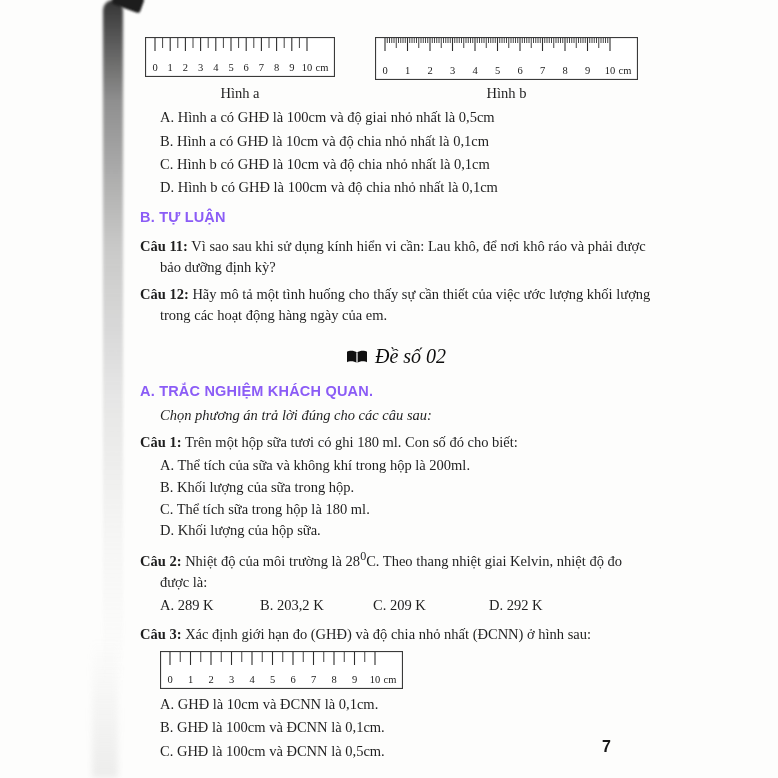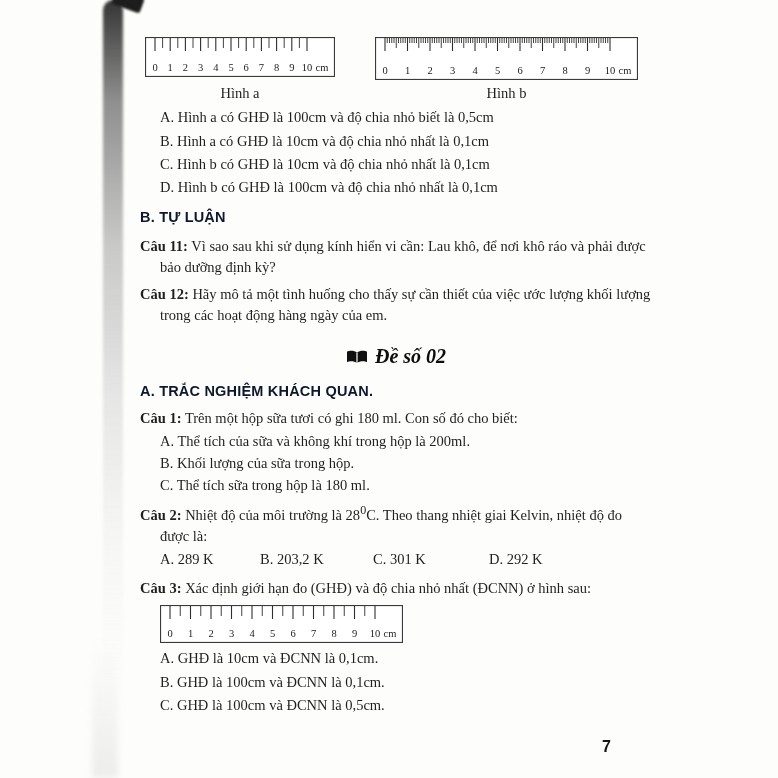--- a/index.html
+++ b/index.html
@@ -38,37 +38,37 @@
     font-size:14.5px;line-height:1.45;
   }
   .qlabel{font-weight:bold;}
   .q{padding-left:20px;text-indent:-20px;margin:0;}
   .opts{padding-left:20px;margin:2px 0 0 0;}
   .opt{line-height:1.62;}
   .opts-tight .opt{line-height:1.5;}
 
   .sans-head{
     font-family:"Liberation Sans", sans-serif;
-    font-weight:bold;font-size:14.5px;color:#0f172a;
+    font-weight:bold;font-size:14.5px;color:#8b5cf6;
     letter-spacing:.2px;margin:7px 0 0 0;
   }
   .instruction{font-style:italic;padding-left:20px;margin-top:3px;}
 
   .figrow{display:flex;align-items:flex-start;margin:7px 0 0 5px;}
   .ruler{background:#fff;}
   .ruler-a{width:190px;height:40px;}
   .ruler-b{width:263px;height:43px;margin-left:40px;}
   .ruler-q3{width:243px;height:38px;margin:6px 0 4px 20px;}
   .caprow{display:flex;margin:3px 0 2px 5px;align-items:center;}
   .cap{width:190px;text-align:center;}
   .cap.b{width:263px;margin-left:40px;}
 
   .exam-title{
     text-align:center;margin-top:16px;
-    font-size:20px;font-weight:bold;font-style:italic;
+    font-size:20px;font-weight:normal;font-style:italic;
     color:#0d0d0d;
   }
   .exam-title .book-icon{
     display:inline-block;vertical-align:-2px;margin-right:7px;
   }
   .mt6{margin-top:6px;}
   .mt8{margin-top:8px;}
 
   .q2opts{
     display:grid;grid-template-columns:100px 113px 116px auto;
@@ -244,53 +244,55 @@
           <text x="235" y="37" text-anchor="middle" font-size="10.5" font-family="Liberation Serif, serif" fill="#222">10</text>
           <text x="250" y="37" text-anchor="middle" font-size="10.5" font-family="Liberation Serif, serif" fill="#222">cm</text>
         </svg></div>
   </div>
   <div class="caprow">
     <span class="cap">Hình a</span>
     <span class="cap b">Hình b</span>
   </div>
 
   <div class="opts">
-    <div class="opt">A. Hình a có GHĐ là 100cm và độ chia nhỏ biết là 0,5cm</div>
+    <div class="opt">A. Hình a có GHĐ là 100cm và độ giai nhỏ nhất là 0,5cm</div>
     <div class="opt">B. Hình a có GHĐ là 10cm và độ chia nhỏ nhất là 0,1cm</div>
     <div class="opt">C. Hình b có GHĐ là 10cm và độ chia nhỏ nhất là 0,1cm</div>
     <div class="opt">D. Hình b có GHĐ là 100cm và độ chia nhỏ nhất là 0,1cm</div>
   </div>
 
   <p class="sans-head">B. TỰ LUẬN</p>
 
   <p class="q mt8"><span class="qlabel">Câu 11:</span> <span>Vì sao sau khi sử dụng kính hiển vi cần: Lau khô, để nơi khô ráo và phải được bảo dưỡng định kỳ?</span></p>
 
   <p class="q mt6"><span class="qlabel">Câu 12:</span> <span>Hãy mô tả một tình huống cho thấy sự cần thiết của việc ước lượng khối lượng trong các hoạt động hàng ngày của em.</span></p>
 
   <div class="exam-title">
     <span class="book-icon"><svg width="22" height="15" viewBox="0 0 22 15">
           <path d="M11 2.4 C8.2 0.4, 3.2 0.4, 1 1.8 L1 12.2 C3.2 10.9, 8.2 10.9, 11 12.9 C13.8 10.9, 18.8 10.9, 21 12.2 L21 1.8 C18.8 0.4, 13.8 0.4, 11 2.4 Z" fill="#101010"></path>
           <line x1="11" y1="2.4" x2="11" y2="12.9" stroke="#ffffff" stroke-width="1.2"></line>
         </svg></span><span>Đề số 02</span>
   </div>
 
   <p class="sans-head mt8">A. TRẮC NGHIỆM KHÁCH QUAN.</p>
+  <p class="instruction" style="margin:3px 0 0 0;">Chọn phương án trả lời đúng cho các câu sau:</p>
 
   <p class="q mt6"><span class="qlabel">Câu 1:</span> <span>Trên một hộp sữa tươi có ghi 180 ml. Con số đó cho biết:</span></p>
   <div class="opts opts-tight">
     <div class="opt">A. Thể tích của sữa và không khí trong hộp là 200ml.</div>
     <div class="opt">B. Khối lượng của sữa trong hộp.</div>
     <div class="opt">C. Thể tích sữa trong hộp là 180 ml.</div>
+    <div class="opt">D. Khối lượng của hộp sữa.</div>
   </div>
 
   <p class="q mt6"><span class="qlabel">Câu 2:</span> <span><span>Nhiệt độ của môi trường là 28</span><sup>0</sup><span>C. Theo thang nhiệt giai Kelvin, nhiệt độ đo được là:</span></span></p>
   <div class="q2opts">
     <span>A. 289 K</span>
     <span>B. 203,2 K</span>
-    <span>C. 301 K</span>
+    <span>C. 209 K</span>
     <span>D. 292 K</span>
   </div>
 
   <p class="q mt8"><span class="qlabel">Câu 3:</span> <span>Xác định giới hạn đo (GHĐ) và độ chia nhỏ nhất (ĐCNN) ở hình sau:</span></p>
   <div class="ruler ruler-q3"><svg width="243" height="38">
         <rect x="0.5" y="0.5" width="242" height="37" fill="none" stroke="#3a3a3a" stroke-width="1.2"></rect>
         <line x1="10" y1="1" x2="10" y2="14" stroke="#2e2e2e" stroke-width="1.1"></line>
         <text x="10" y="32" text-anchor="middle" font-size="10.5" font-family="Liberation Serif, serif" fill="#222">0</text>
         <line x1="20.25" y1="1" x2="20.25" y2="11" stroke="#2e2e2e" stroke-width="0.9"></line>
         <line x1="30.5" y1="1" x2="30.5" y2="14" stroke="#2e2e2e" stroke-width="1.1"></line>

